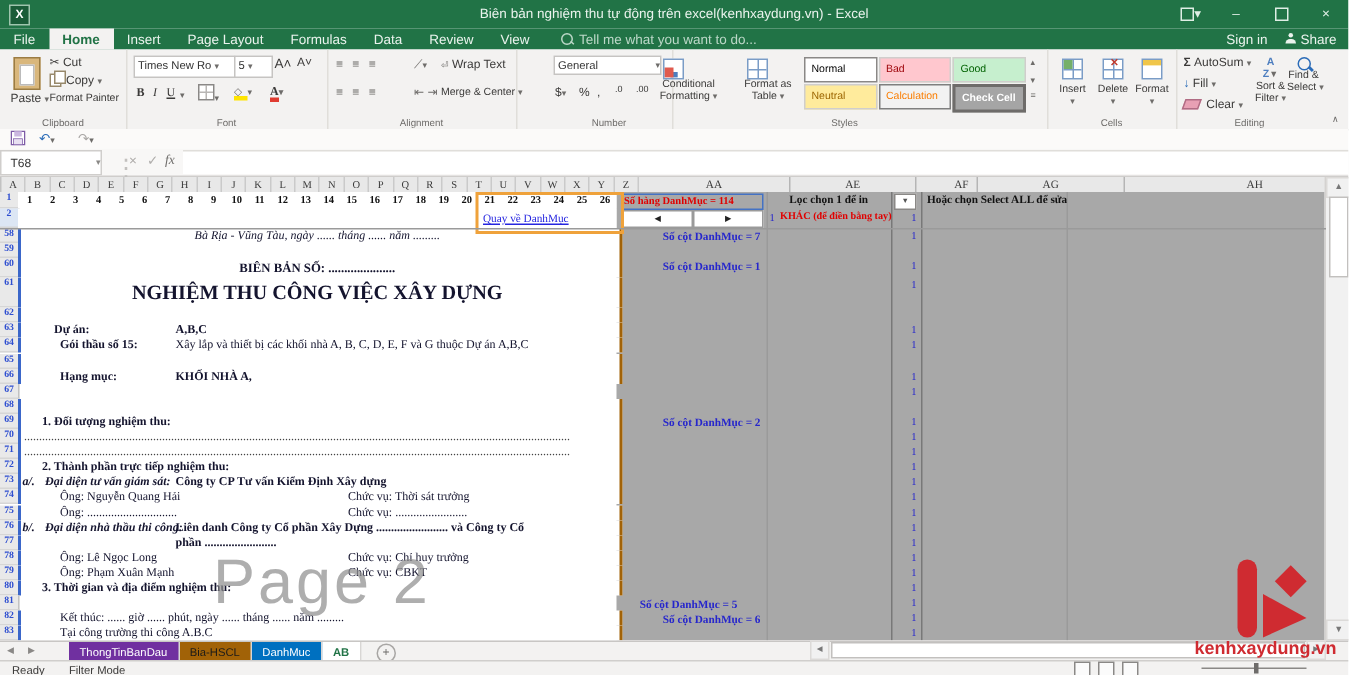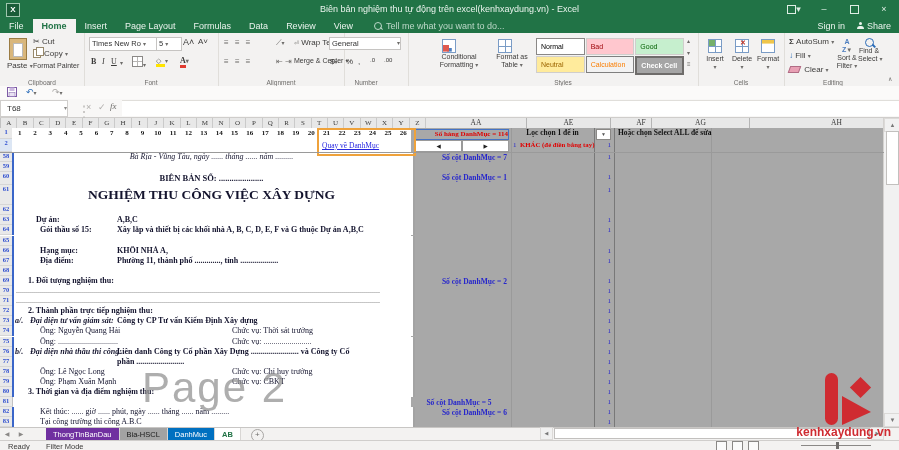--- a/index.html
+++ b/index.html
@@ -57,21 +57,21 @@
   .colhdrs{position:absolute;top:0;left:0;width:884px;height:10px;background:#e8e8e8;border-bottom:1px solid #b8b8b8;display:flex}
   .corner{width:12px;height:10px;border-right:1px solid #c2c2c2;position:relative;background:#e8e8e8}
   .corner::after{content:"";position:absolute;right:1px;bottom:1px;border-left:6px solid transparent;border-bottom:6px solid #b7b5b3}
   .colh{flex:0 0 15.346px;text-align:center;font:7px "Liberation Serif",serif;color:#3a3a3a;border-right:1px solid #cacaca;line-height:10px;overflow:hidden}
   .colw{flex:0 0 auto;text-align:center;font:7.5px "Liberation Serif",serif;color:#3a3a3a;border-right:1px solid #b5b5b5;line-height:10px}
   .grayzone{position:absolute;left:411px;top:10px;width:473px;height:299px;background:#a8a8a8}
   .vline{position:absolute;top:10px;height:299px;width:1px;background:#787878}
   .rowline{position:absolute;left:0;width:884px}
   .rowhdr{position:absolute;left:0;top:0;bottom:0;width:12px;background:#e9e9e9;border-right:1px solid #c2c2c2;border-bottom:1px solid #d6d6d6;
           font:bold 6.5px "Liberation Serif",serif;color:#2f4fd0;text-align:center;overflow:hidden}
-  .doccell{position:absolute;left:12px;top:0;bottom:0;width:399px;background:#fff;border-left:2px solid #3a66c9;border-right:2px solid #a3a3a3;overflow:hidden;
+  .doccell{position:absolute;left:12px;top:0;bottom:0;width:399px;background:#fff;border-left:2px solid #3a66c9;border-right:2px solid #a16207;overflow:hidden;
            font:8px "Liberation Serif",serif;color:#14142e;white-space:nowrap}
   .seg{position:absolute;top:0;line-height:10px;white-space:nowrap}
   .note{position:absolute;width:96px;text-align:right;font:bold 7.5px "Liberation Serif",serif;color:#2626cc;white-space:nowrap}
   .afone{position:absolute;width:15px;text-align:right;font:7px "Liberation Serif",serif;color:#2626cc}
   .watermark{position:absolute;left:142px;top:246px;font:42px "Liberation Sans",sans-serif;color:#8f8f8f;opacity:.72;z-index:3;letter-spacing:2px}
   .frozenline{position:absolute;left:0;top:34px;width:884px;height:1px;background:#9a9a9a;z-index:2}
   .orangebox{position:absolute;left:317px;top:10px;width:95px;height:24px;border:2px solid #efa23b;z-index:2}
   .spinbtn{position:absolute;top:0;height:10px;background:#fff;border:1px solid #9a9a9a;text-align:center;font-size:5.5px;line-height:10px;color:#222}
   
   .vscroll{position:absolute;top:118px;right:0;width:15px;height:309px;background:#f1f1f1;border-left:1px solid #d4d2d0}
@@ -160,21 +160,21 @@
   <div class="rgroup" style="left:218px;width:126px">
     <span class="rbtn" style="left:6px;top:5px;letter-spacing:2px;color:#6e6c6a">≡ ≡ ≡</span>
     <span class="rbtn" style="left:6px;top:24px;letter-spacing:2px;color:#6e6c6a">≡ ≡ ≡</span>
     <span class="rbtn" style="left:58px;top:5px;color:#6e6c6a">⟋<span class="dd">▾</span></span>
     <span class="rbtn" style="left:58px;top:24px;color:#6e6c6a">⇤ ⇥</span>
     <span class="rbtn" style="left:76px;top:5px"><span class="dd">⏎</span> <span>Wrap Text</span></span>
     <span class="rbtn" style="left:76px;top:24px;font-size:7px"><span>Merge &amp; Center</span> <span class="dd">▾</span></span>
     <span class="glabel">Alignment</span>
   </div>
 
-  <div class="rgroup" style="left:324px;width:84px">
+  <div class="rgroup" style="left:364px;width:84px">
     <span class="inputbox" style="left:5px;top:4px;width:66px"><span>General</span></span>
     <span class="rbtn dd" style="left:73px;top:6px">▾</span>
     <span class="rbtn" style="left:6px;top:24px"><span>$</span><span class="dd">▾</span></span>
     <span class="rbtn" style="left:22px;top:24px">%</span>
     <span class="rbtn" style="left:34px;top:24px">,</span>
     <span class="rbtn" style="left:46px;top:24px;font-size:6px">.0</span>
     <span class="rbtn" style="left:60px;top:24px;font-size:6px">.00</span>
     <span class="glabel">Number</span>
   </div>
 
@@ -312,21 +312,21 @@
           <span style="flex: 0 0 15.346px; text-align: center; font: bold 7px / 11px &quot;Liberation Serif&quot;, serif; color: rgb(17, 17, 17);">20</span>
           <span style="flex: 0 0 15.346px; text-align: center; font: bold 7px / 11px &quot;Liberation Serif&quot;, serif; color: rgb(17, 17, 17);">21</span>
           <span style="flex: 0 0 15.346px; text-align: center; font: bold 7px / 11px &quot;Liberation Serif&quot;, serif; color: rgb(17, 17, 17);">22</span>
           <span style="flex: 0 0 15.346px; text-align: center; font: bold 7px / 11px &quot;Liberation Serif&quot;, serif; color: rgb(17, 17, 17);">23</span>
           <span style="flex: 0 0 15.346px; text-align: center; font: bold 7px / 11px &quot;Liberation Serif&quot;, serif; color: rgb(17, 17, 17);">24</span>
           <span style="flex: 0 0 15.346px; text-align: center; font: bold 7px / 11px &quot;Liberation Serif&quot;, serif; color: rgb(17, 17, 17);">25</span>
           <span style="flex: 0 0 15.346px; text-align: center; font: bold 7px / 11px &quot;Liberation Serif&quot;, serif; color: rgb(17, 17, 17);">26</span>
         </span>
       </span>
   </div>
-  <span style="position:absolute;left:415px;top:11px;width:92px;height:9px;border:1px solid #4472c4;text-align:right;font:bold 7px 'Liberation Serif',serif;color:#e00000;line-height:9px;z-index:2">Số hàng DanhMục = 114</span>
+  <span style="position:absolute;left:415px;top:11px;width:92px;height:9px;border:1px solid #4472c4;text-align:left;font:bold 7px 'Liberation Serif',serif;color:#e00000;line-height:9px;z-index:2">Số hàng DanhMục = 114</span>
   <span style="position:absolute;left:511px;top:10px;width:83px;text-align:center;font:bold 7.5px 'Liberation Serif',serif;color:#111;z-index:2">Lọc chọn 1 để in</span>
   <span style="position:absolute;left:596px;top:11px;width:13px;height:9px;background:#fff;border:1px solid #8a8886;font-size:5px;color:#555;text-align:center;line-height:9px;z-index:2">▼</span>
   <span style="position:absolute;left:618px;top:10px;font:bold 7.5px 'Liberation Serif',serif;color:#111;z-index:2">Hoặc chọn Select ALL để sửa</span>
 
   <div class="rowline" style="top:21px;height:13px">
     <span class="rowhdr" style="color:#2f4fd0;background:#dce6f4">2</span>
     <span class="doccell" style="border-left:none;border-right:none"></span>
   </div>
   <div class="orangebox"></div>
   <span style="position:absolute;left:322px;top:23px;font:7.5px 'Liberation Serif',serif;color:#2626e0;text-decoration:underline;z-index:3">Quay về DanhMục</span>
@@ -368,40 +368,36 @@
         <span class="rowhdr">63</span>
         <div class="doccell">
           <span class="seg" style="left: 22px; font-weight: bold;">Dự án:</span>
           <span class="seg" style="left: 103px; font-weight: bold;">A,B,C</span>
         </div>
       </div>
       <div class="rowline" style="top: 107.4px; height: 10.1px;">
         <span class="rowhdr">64</span>
         <div class="doccell">
           <span class="seg" style="left: 26px; font-weight: bold;">Gói thầu số 15:</span>
-          <span class="seg" style="left: 103px; font-weight: bold;">Xây lắp và thiết bị các khối nhà A, B, C, D, E, F và G thuộc Dự án A,B,C</span>
+          <span class="seg" style="left: 103px; font-weight: normal;">Xây lắp và thiết bị các khối nhà A, B, C, D, E, F và G thuộc Dự án A,B,C</span>
         </div>
       </div>
       <div class="rowline" style="top: 117.5px; height: 10.1px;">
         <span class="rowhdr">65</span>
         <div class="doccell"></div>
       </div>
       <div class="rowline" style="top: 127.6px; height: 10.1px;">
         <span class="rowhdr">66</span>
         <div class="doccell">
           <span class="seg" style="left: 26px; font-weight: bold;">Hạng mục:</span>
           <span class="seg" style="left: 103px; font-weight: bold;">KHỐI NHÀ A,</span>
         </div>
       </div>
       <div class="rowline" style="top: 137.7px; height: 10.1px;">
         <span class="rowhdr">67</span>
-        <div class="doccell">
-          <span class="seg" style="left: 26px; font-weight: bold;">Địa điểm:</span>
-          <span class="seg" style="left: 103px; font-weight: bold;">Phường 11, thành phố ............., tỉnh ...................</span>
-        </div>
       </div>
       <div class="rowline" style="top: 147.8px; height: 10.1px;">
         <span class="rowhdr">68</span>
         <div class="doccell"></div>
       </div>
       <div class="rowline" style="top: 157.9px; height: 10.1px;">
         <span class="rowhdr">69</span>
         <div class="doccell">
           <span class="seg" style="left: 14px; font-weight: bold;">1. Đối tượng nghiệm thu:</span>
         </div>
@@ -531,21 +527,21 @@
   <span class="vthumb"></span>
   <span class="varrow" style="bottom:0">▼</span>
 </div>
 
 <div class="tabsrow">
   <span class="tnav">◀</span>
   <span class="tnav">▶</span>
   <span style="width:18px"></span>
   <span id="sheet-tabs" style="display:flex">
       <span class="stab" style="background: rgb(112, 48, 160); color: rgb(255, 255, 255);">ThongTinBanDau</span>
-      <span class="stab" style="background: #a3a3a3; color: rgb(26, 26, 26);">Bia-HSCL</span>
+      <span class="stab" style="background: #a16207; color: rgb(26, 26, 26);">Bia-HSCL</span>
       <span class="stab" style="background: rgb(0, 112, 192); color: rgb(255, 255, 255);">DanhMuc</span>
       <span class="stab active">AB</span>
     </span>
   <span class="addtab">+</span>
 </div>
 <div class="hscroll">
   <span class="hsarrow">◀</span>
   <span class="hsthumb"></span>
   <span class="hsarrow">▶</span>
 </div>

